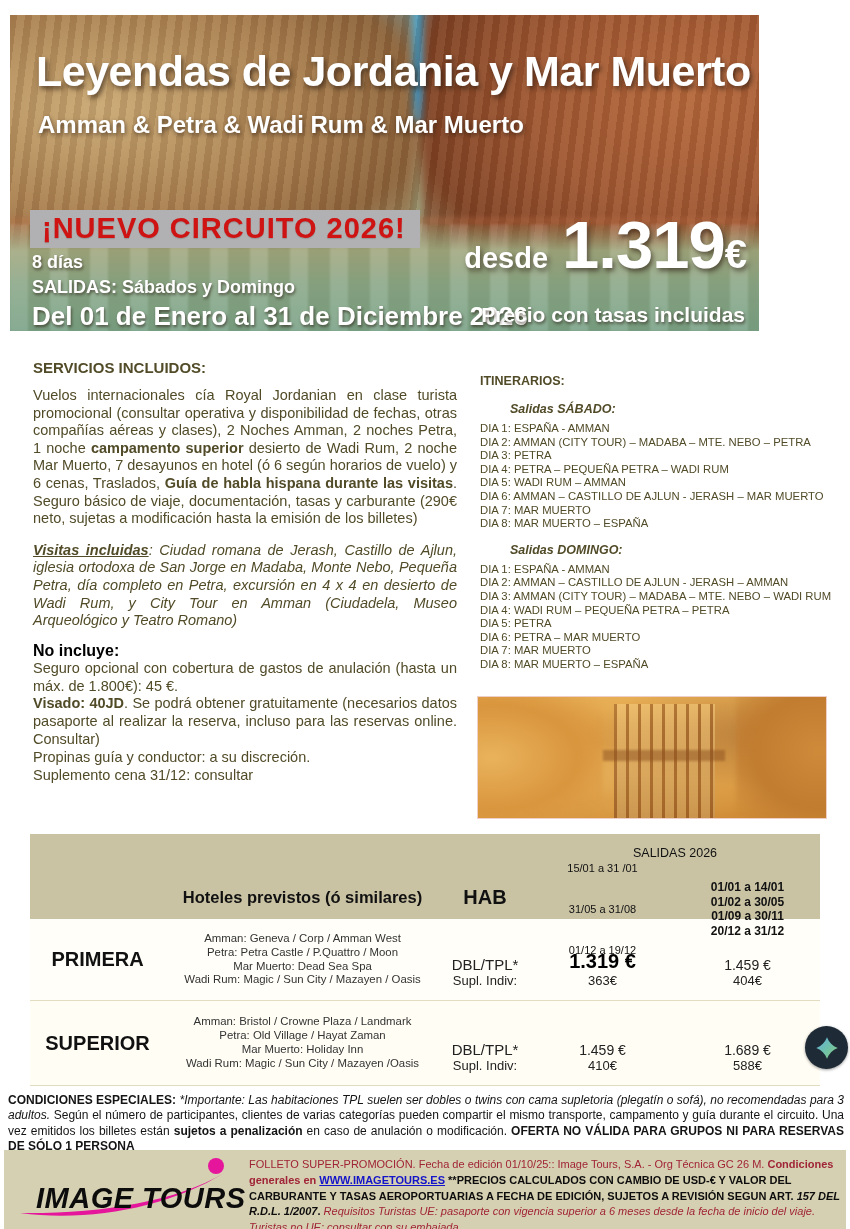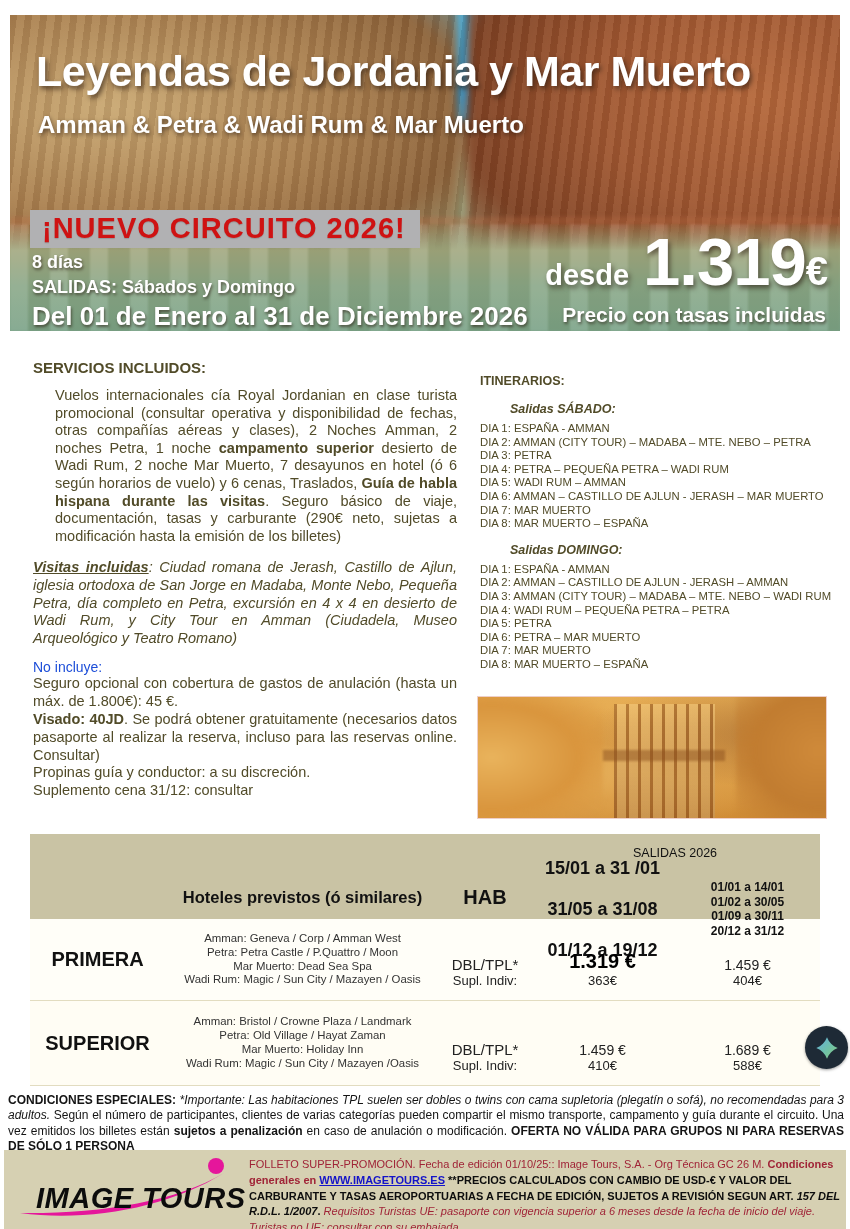--- a/index.html
+++ b/index.html
@@ -1,21 +1,21 @@
 <!DOCTYPE html>
 <html><head>
 <meta charset="utf-8">
 <style>
   * { margin:0; padding:0; box-sizing:border-box; }
   html,body { background:#ffffff; }
   body { width:850px; height:1229px; position:relative; font-family:"Liberation Sans", sans-serif; }
   .page { position:absolute; inset:0; background:#fff; overflow:hidden; }
 
   
-  .hero { position:absolute; left:10px; top:15px; width:830px; height:316px; overflow:hidden;
+  .hero { position:absolute; left:10px; top:15px; width:749px; height:316px; overflow:hidden;
     background:linear-gradient(180deg,#8a6a48 0%,#97714b 42%,#9aa07b 60%,#8aa286 78%,#7f9c80 100%); }
   .hero-sky { position:absolute; left:42%; top:-2%; width:22%; height:36%;
     background:radial-gradient(ellipse at 50% 0%,#45bdf0 0%,#2196d8 55%,rgba(33,150,216,0) 100%); filter:blur(3px); }
   .hero-rock-left { position:absolute; left:-6%; top:-6%; width:60%; height:88%;
     background:radial-gradient(ellipse at 30% 40%,#c9a873 0%,#a87e4e 45%,#8a6038 72%,rgba(90,60,35,0) 100%); filter:blur(4px); }
   .hero-rock-right { position:absolute; right:-7%; top:-8%; width:52%; height:98%;
     background:radial-gradient(ellipse at 68% 35%,#b4663a 0%,#9e5530 40%,#7c3f22 72%,rgba(100,50,25,0) 100%); filter:blur(4px); }
   .hero-tex { position:absolute; inset:0;
     background:repeating-linear-gradient(97deg, rgba(70,40,20,0.10) 0 7px, rgba(255,240,210,0.07) 7px 15px); }
   .hero-reflect { position:absolute; left:0; bottom:24%; height:12%; width:100%;
@@ -27,36 +27,36 @@
 
   .hero-title { position:absolute; left:26px; top:32px; width:790px; color:#fff; font-size:43px; font-weight:700;
     letter-spacing:-0.5px; text-shadow:2px 3px 5px rgba(40,25,15,0.65); white-space:nowrap; }
   .hero-subtitle { position:absolute; left:28px; top:96px; color:#fff; font-size:24px; font-weight:700;
     text-shadow:1px 2px 4px rgba(40,25,15,0.65); }
   .hero-badge { position:absolute; left:20px; top:195px; background:#b1b1b3; color:#cf1212;
     font-size:29px; font-weight:700; letter-spacing:1px; padding:2px 14px 3px 12px; text-shadow:0 1px 1px rgba(0,0,0,0.15); }
   .hero-days { position:absolute; left:22px; top:237px; color:#fff; font-size:18px; font-weight:700; text-shadow:1px 2px 3px rgba(40,25,15,0.6); }
   .hero-salidas { position:absolute; left:22px; top:262px; color:#fff; font-size:18px; font-weight:700; text-shadow:1px 2px 3px rgba(40,25,15,0.6); }
   .hero-dates { position:absolute; left:22px; top:286px; color:#fff; font-size:26px; font-weight:700; text-shadow:1px 2px 3px rgba(40,25,15,0.6); }
-  .hero-price { position:absolute; right:12px; top:208px; display:flex; align-items:baseline; color:#fff;
+  .hero-price { position:absolute; right:12px; top:191px; display:flex; align-items:baseline; color:#fff;
     text-shadow:2px 3px 5px rgba(40,25,15,0.6);justify-content:flex-end; }
   .hero-price .desde { font-size:29px; font-weight:700; margin-right:14px; }
   .hero-price .amount { font-size:67px; font-weight:700; letter-spacing:-1px; }
   .hero-price .euro { font-size:40px; font-weight:700; }
   .hero-price-note { position:absolute; right:14px; top:288px; color:#fff; font-size:21px; font-weight:700;
     text-shadow:1px 2px 3px rgba(40,25,15,0.6); }
   .left-col { position:absolute; left:33px; top:359px; width:424px; color:#514b28; }
   .svc-heading { font-size:15px; font-weight:700; margin-bottom:11px; }
-  .svc-p { font-size:14.5px; line-height:17.6px; text-align:justify;margin-left:22px; }
+  .svc-p { font-size:14.5px; line-height:17.6px; text-align:justify; }
   .b { font-weight:700; }
   .i { font-style:italic; }
   .bi { font-weight:700; font-style:italic; }
   .u { text-decoration:underline; }
   .visitas { margin-top:14px; font-size:14.5px; line-height:17.6px; text-align:justify; font-style:italic; }
-  .no-incluye-h { margin-top:12px; font-size:14px; font-weight:400; color:#1d4ed8; }
+  .no-incluye-h { margin-top:12px; font-size:16px; font-weight:700; color:#000000; }
   .ni-line { font-size:14.5px; line-height:17.8px; text-align:justify; }
 
   
   .right-col { position:absolute; left:480px; top:374px; width:352px; color:#514b28; }
   .itin-heading { font-size:12.5px; font-weight:700; margin-bottom:14px; }
   .itin-group-title { font-size:12.5px; font-weight:700; font-style:italic; margin-bottom:6px;margin-left:30px; }
   .itin-day { font-size:11.3px; line-height:13.6px; }
   .itin-gap { height:12px; }
 
   .petra { position:absolute; left:478px; top:697px; width:348px; height:121px; overflow:hidden;
@@ -80,21 +80,21 @@
 
   .ptable { position:absolute; left:30px; top:834px; width:790px; font-family:"Liberation Sans", sans-serif; }
   .ptable-head { display:grid; grid-template-columns:135px 275px 90px 145px 145px;
     grid-template-areas:"opcion hotel hab salidas salidas" "opcion hotel hab d1 d2";
     grid-template-rows:24px auto; background:#c9c3a4; color:#111; height:85px; padding:2px 0 4px 0; }
   .th { display:flex; align-items:center; justify-content:center; text-align:center; }
   .th-opcion { grid-area:opcion; font-size:20px; font-weight:700; }
   .th-hotel { grid-area:hotel; font-size:16.5px; font-weight:700; }
   .th-hab { grid-area:hab; font-size:20px; font-weight:700; }
   .th-salidas { grid-area:salidas; font-size:12.5px; font-weight:400; align-items:flex-end; padding-top:6px; }
-  .th-d1 { grid-area:d1; font-size:18px; font-weight:700; line-height:16px; flex-direction:column; justify-content:center;gap:25px; }
+  .th-d1 { grid-area:d1; font-size:11px; font-weight:400; line-height:16px; flex-direction:column; justify-content:center;gap:25px; }
   .th-d2 { grid-area:d2; font-size:12px; font-weight:700; line-height:14.5px; flex-direction:column; justify-content:center; }
 
   .prow { display:grid; grid-template-columns:135px 275px 90px 145px 145px; background:#fffef8;
     border-bottom:1px solid #e2dcc0; height:82px; color:#222; }
   .prow + .prow { background:#fffdf4; height:85px; }
   .pc { display:flex; align-items:center; justify-content:center; text-align:center; }
   .pc-option { font-size:20px; font-weight:700; color:#111; }
   .pc-hotels { flex-direction:column; font-size:11.4px; line-height:13.8px; color:#333; }
   .pc-2line { flex-direction:column; justify-content:flex-end; padding:10px 0 12px 0; }
   .hab-top { font-size:15px; }

